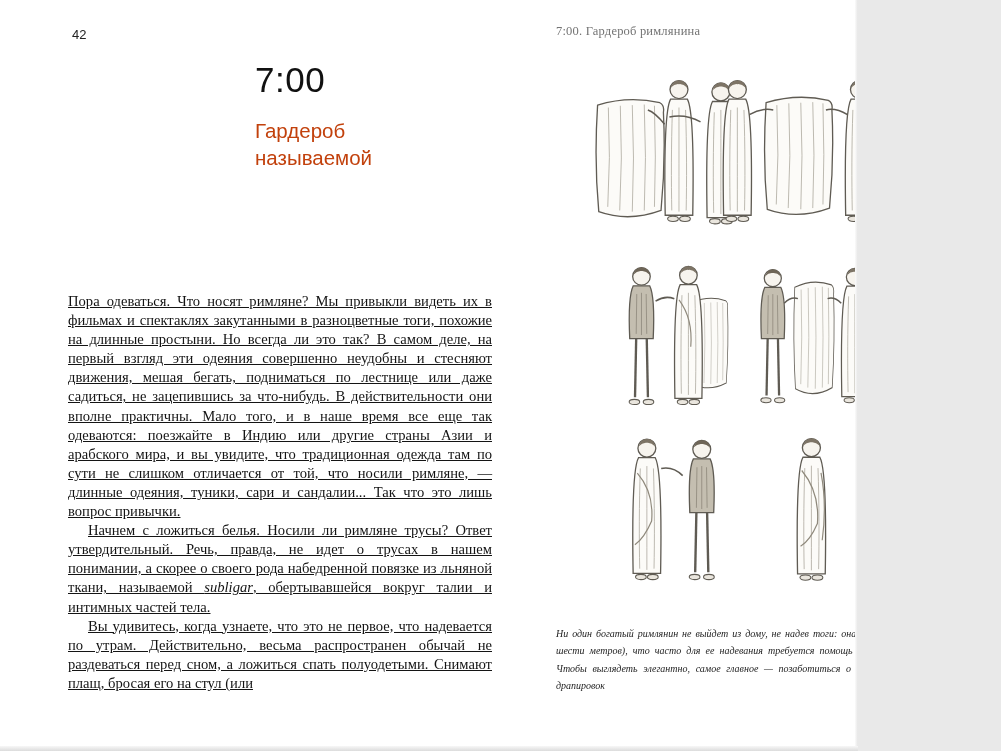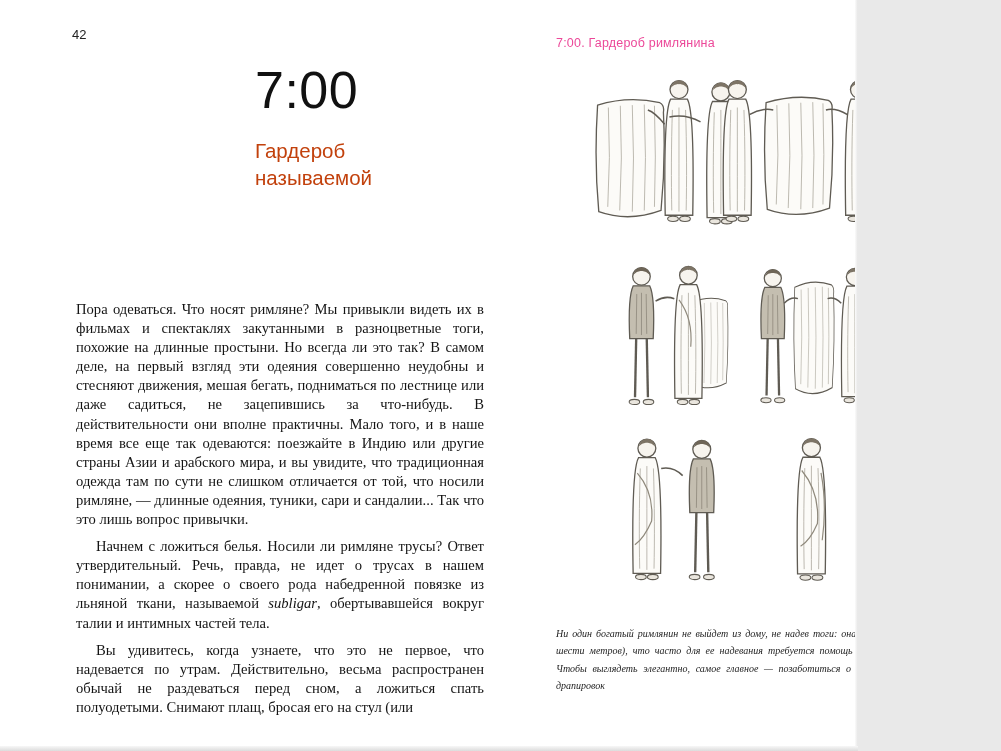--- a/index.html
+++ b/index.html
@@ -22,32 +22,32 @@
     top: 27px;
     font-family: "Liberation Sans", sans-serif;
     font-size: 13px;
     color: #222;
   }
   .pagenum-left  { left: 72px; }
   .pagenum-right { right: 62px; }
 
   .running-header {
     position: absolute;
-    top: 36px;
+    top: 24px;
     left: 56px;
-    font-family: Liberation Sans, sans-serif;
+    font-family: Liberation Serif, serif;
     font-size: 12.5px;
-    color: #ec4899;
+    color: #737373;
     letter-spacing: 0.2px;
   }
 
   .chapter-head { position: absolute; left: 255px; top: 60px; }
   .chapter-time {
     font-family: "Liberation Sans", sans-serif;
-    font-size: 52px;
+    font-size: 35px;
     font-weight: normal;
     color: #111;
     letter-spacing: 0.5px;
   }
   .chapter-title {
     margin-top: 17px;
     font-family: "Liberation Sans", sans-serif;
     font-size: 20.5px;
     line-height: 27px;
     color: #c2410c;
@@ -56,21 +56,21 @@
   .body-text {
     position: absolute;
     left: 68px;
     top: 292px;
     width: 424px;
     font-size: 14.6px;
     line-height: 19.1px;
     text-align: justify;
     hyphens: auto;
   }
-  .body-text p { margin: 8px; }
+  .body-text p { margin: 0; text-decoration: underline; }
   .body-text p + p { text-indent: 20px; }
   .body-text i { font-style: italic; }
 
   .caption {
     position: absolute;
     left: 56px;
     top: 608px;
     width: 386px;
     font-style: italic;
     font-size: 10px;

